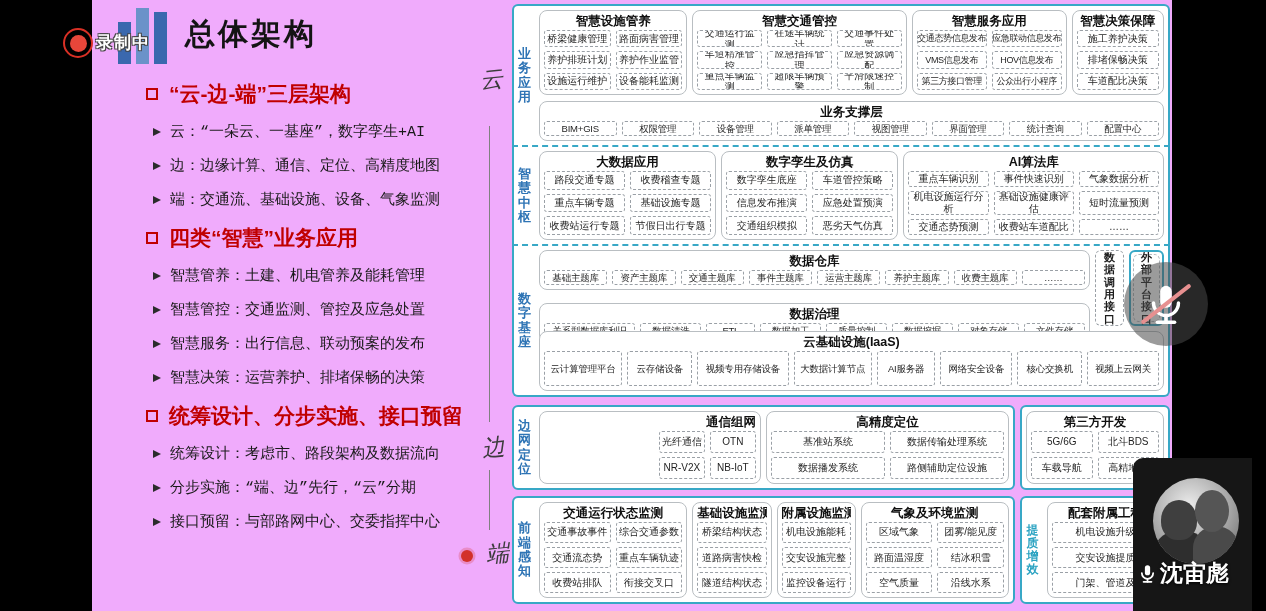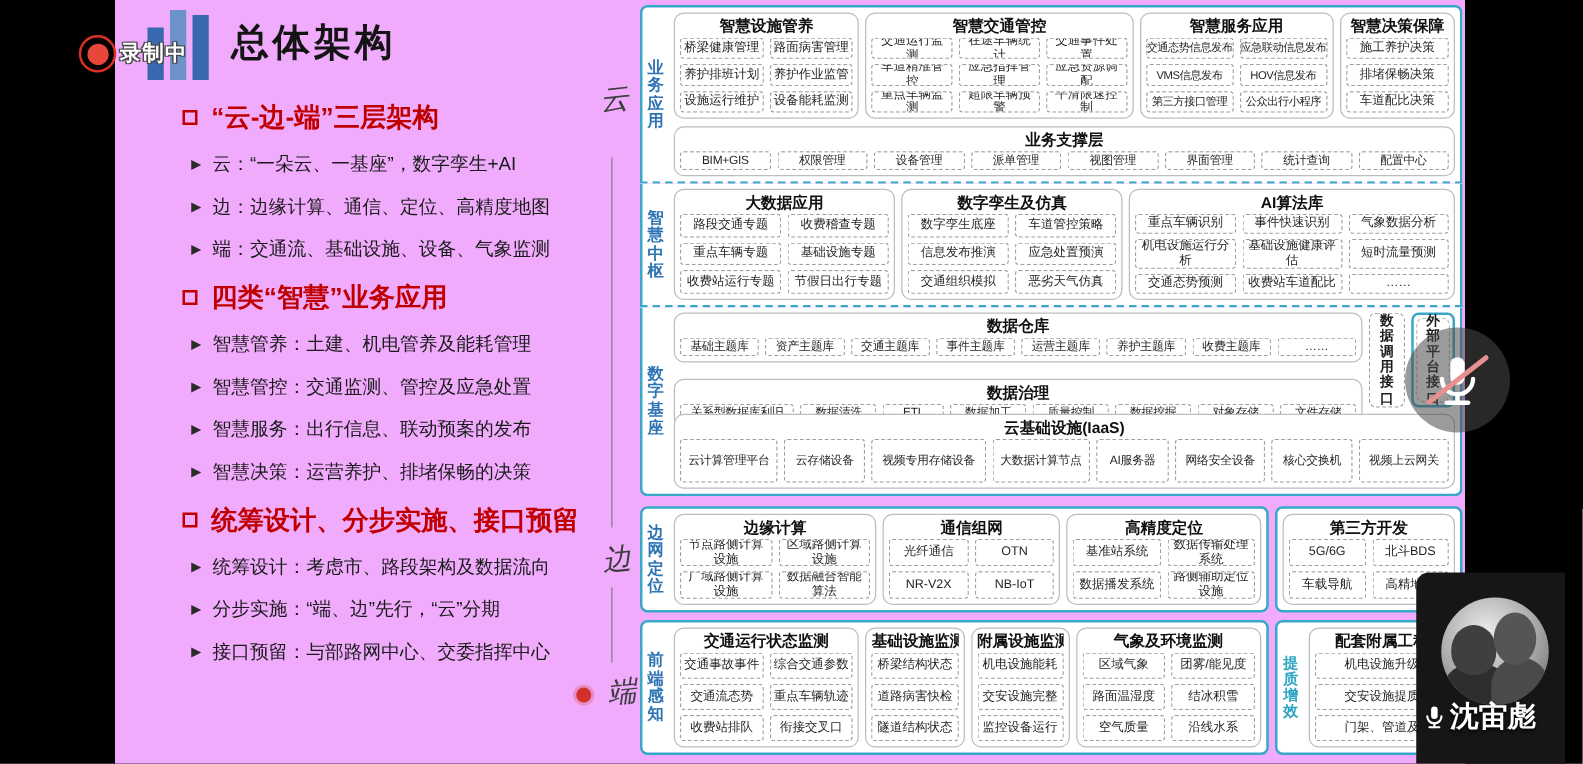--- a/index.html
+++ b/index.html
@@ -20,21 +20,21 @@
   .logo .bar { width:13px; background:#3a68ae; }
   .logo .b1 { height:42px; } .logo .b2 { height:56px; background:#6b92c9; } .logo .b3 { height:52px; }
 
   .slide-title { position:absolute; left:93px; top:14px; font-size:30px; font-weight:bold; color:#141414; letter-spacing:3px; }
 
   
   .left-panel { position:absolute; left:54px; top:80px; width:374px; }
   .lp-section { margin-bottom:14px; }
   .lp-heading { display:flex; align-items:center; color:#c00000; font-weight:bold; font-size:21px; margin-bottom:14px; }
   .lp-square { width:12px; height:12px; border:2.5px solid #c00000; margin-right:11px; flex:none; }
-  .lp-bullet { display:flex; align-items:center; font-size:15px; color:#1a1a1a; margin-bottom:15px; padding-left:7px; }
+  .lp-bullet { display:flex; align-items:center; font-size:15px; color:#1a1a1a; margin-bottom:15px; padding-left:7px;font-family:Liberation Mono, monospace; }
   .lp-arrow { width:0; height:0; border-left:8px solid #2b2b2b; border-top:4.5px solid transparent; border-bottom:4.5px solid transparent; margin-right:9px; flex:none; }
 
   
   .tier { position:absolute; color:#3c3c3c; font-size:23px; font-family:"DejaVu Serif",serif; font-style:italic; transform:rotate(-6deg); z-index:2; }
   .tier-0 { left:388px; top:64px; } .tier-1 { left:390px; top:432px; } .tier-2 { left:394px; top:538px; }
   .tier-line { position:absolute; left:397px; width:1px; background:#808080; z-index:2; }
   .tl-0 { top:126px; height:296px; } .tl-1 { top:470px; height:60px; }
   .laser-dot { position:absolute; left:369px; top:550px; width:12px; height:12px; border-radius:50%;
     background:#d2302a; box-shadow:0 0 0 2.5px rgba(210,48,42,0.25); z-index:2; }
 
@@ -367,30 +367,21 @@
       </div>
       <div class="layer-row row-edge">
         <div class="layer layer-main">
           <div class="layer-label">
             <span style="display: block;">边</span>
             <span style="display: block;">网</span>
             <span style="display: block;">定</span>
             <span style="display: block;">位</span>
           </div>
           <div class="layer-content">
-            <div class="group" style="flex: 1.15 1 0%;">
-              <div class="group-title">边缘计算</div>
-              <div class="grid" style="grid-template-columns: repeat(2, 1fr);">
-                <div class="item">节点路侧计算设施</div>
-                <div class="item">区域路侧计算设施</div>
-                <div class="item">广域路侧计算设施</div>
-                <div class="item">数据融合智能算法</div>
-              </div>
-            </div>
-            <div class="group" style="flex: 1 1 0%;">
+            <div class="group" style="flex: 1 1 0%; align-items: flex-end;">
               <div class="group-title">通信组网</div>
               <div class="grid" style="grid-template-columns: repeat(2, 1fr);">
                 <div class="item">光纤通信</div>
                 <div class="item">OTN</div>
                 <div class="item">NR-V2X</div>
                 <div class="item">NB-IoT</div>
               </div>
             </div>
             <div class="group" style="flex: 1.1 1 0%;">
               <div class="group-title">高精度定位</div>

